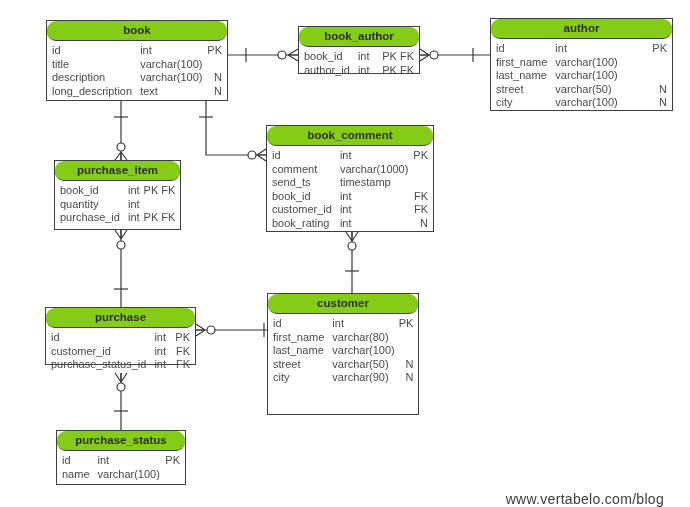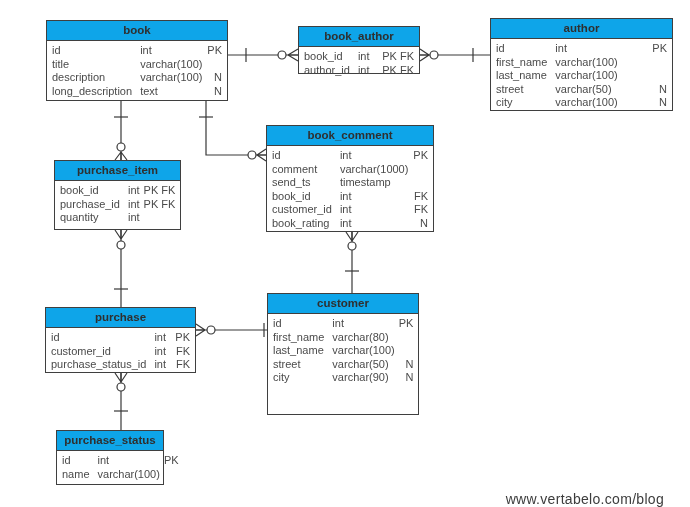--- a/index.html
+++ b/index.html
@@ -8,22 +8,22 @@
     font-family:"Liberation Sans", sans-serif; overflow:hidden;
   }
   svg.rel-layer { position:absolute; left:0; top:0; z-index:1; }
   .entity {
     position:absolute; z-index:2; background:#ffffff;
     border:1px solid #3f3f3f; box-sizing:border-box;
   }
   .entity-title {
     height:19px; line-height:19px; text-align:center;
     font-weight:bold; font-size:11.5px; color:#2f2f2f;
-    background:#0ea5e9; border-bottom:1px solid #3f3f3f;
-    white-space:nowrap; overflow:hidden;
+    background:#84cc16; border-bottom:1px solid #3f3f3f;
+    white-space:nowrap; overflow:hidden;border-radius:9px;
   }
   .entity-body {
     display:table; width:100%; box-sizing:border-box;
     padding:3px 5px 0 5px; border-spacing:0;
   }
   .col-row { display:table-row; }
   .col-row > span {
     display:table-cell; font-size:11px; line-height:13.5px;
     color:#4a4a4a; white-space:nowrap;
   }
@@ -229,34 +229,34 @@
     <div class="entity-title">purchase_item</div>
     <div class="entity-body">
 
         <div class="col-row">
           <span class="c-name">book_id</span>
           <span class="c-type">int</span>
           <span class="c-flags">PK FK</span>
         </div>
 
         <div class="col-row">
+          <span class="c-name">quantity</span>
+          <span class="c-type">int</span>
+          <span class="c-flags"></span>
+        </div>
+
+        <div class="col-row">
           <span class="c-name">purchase_id</span>
           <span class="c-type">int</span>
           <span class="c-flags">PK FK</span>
         </div>
-
-        <div class="col-row">
-          <span class="c-name">quantity</span>
-          <span class="c-type">int</span>
-          <span class="c-flags"></span>
-        </div>
-      </div>
-  </div>
-
-  <div class="entity" style="left:45px; top:307px; width:151px; height:66px;">
+      </div>
+  </div>
+
+  <div class="entity" style="left:45px; top:307px; width:151px; height:58px;">
     <div class="entity-title">purchase</div>
     <div class="entity-body">
 
         <div class="col-row">
           <span class="c-name">id</span>
           <span class="c-type">int</span>
           <span class="c-flags">PK</span>
         </div>
 
         <div class="col-row">
@@ -302,21 +302,21 @@
         </div>
 
         <div class="col-row">
           <span class="c-name">city</span>
           <span class="c-type">varchar(90)</span>
           <span class="c-flags">N</span>
         </div>
       </div>
   </div>
 
-  <div class="entity" style="left:56px; top:430px; width:108px; height:55px;">
+  <div class="entity" style="left:56px; top:430px; width:130px; height:55px;">
     <div class="entity-title">purchase_status</div>
     <div class="entity-body">
 
         <div class="col-row">
           <span class="c-name">id</span>
           <span class="c-type">int</span>
           <span class="c-flags">PK</span>
         </div>
 
         <div class="col-row">

